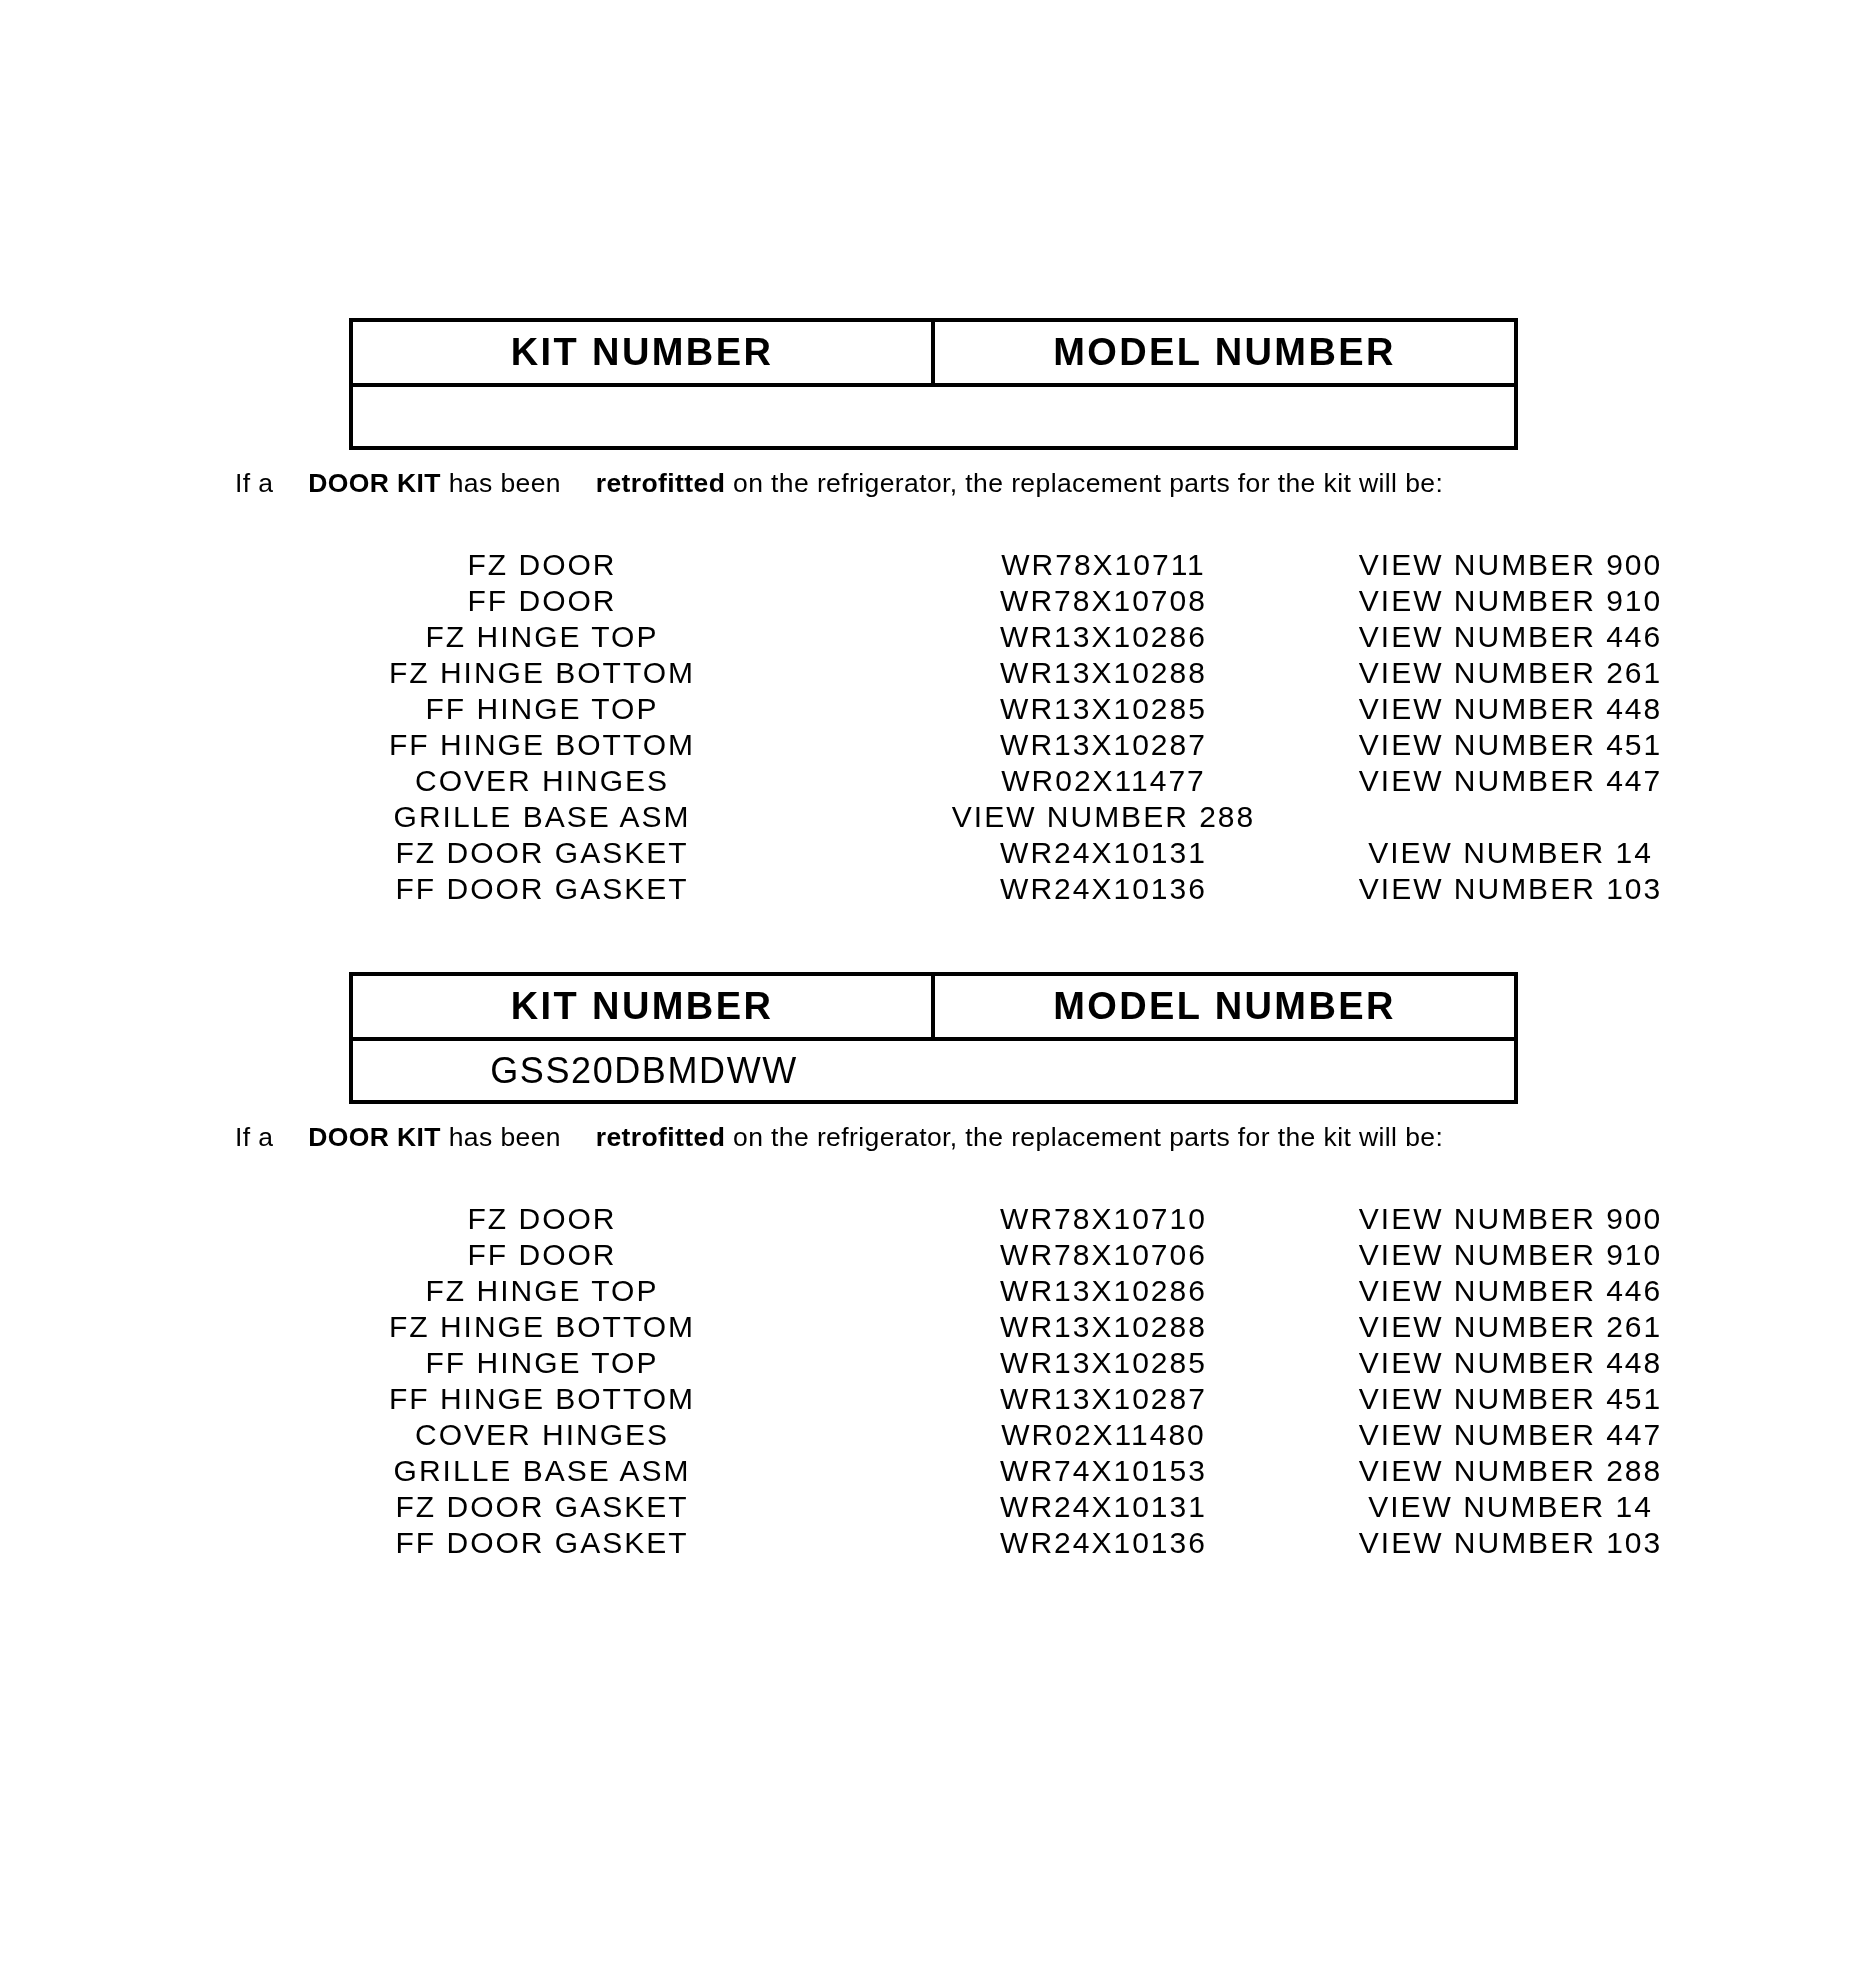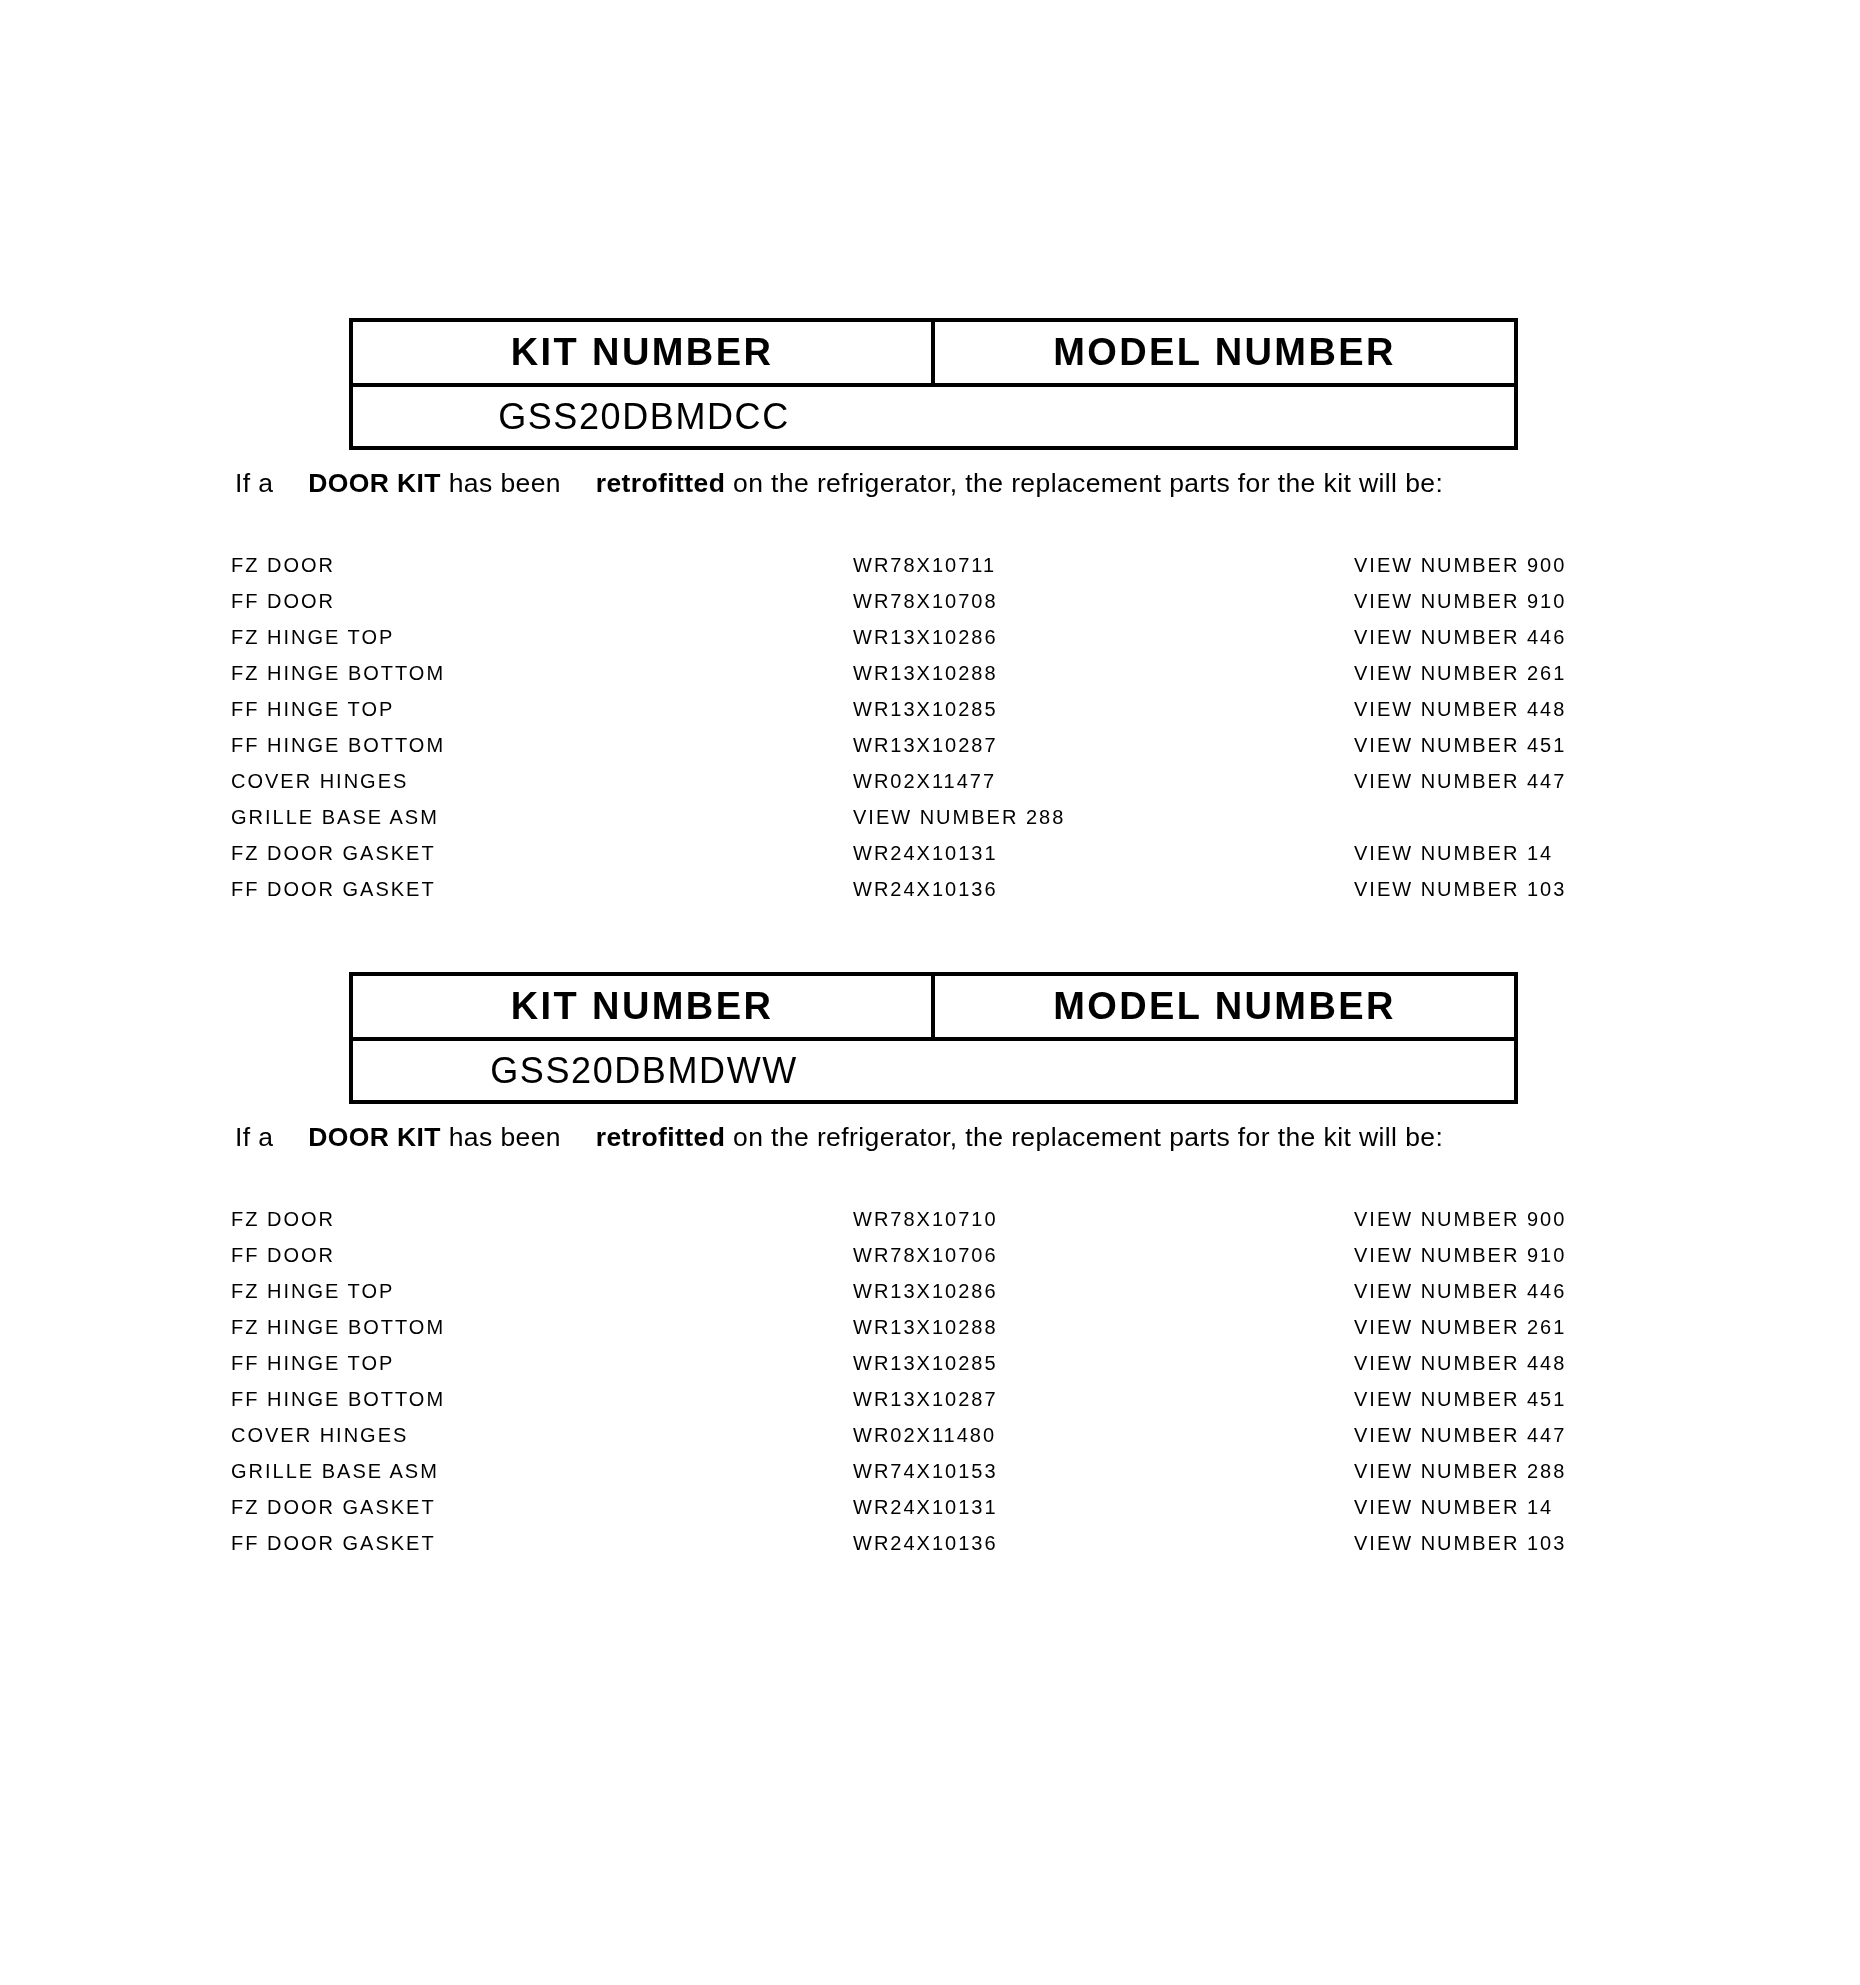--- a/index.html
+++ b/index.html
@@ -66,35 +66,35 @@
     position: absolute;
     left: 231px;
     top: 229px;
     width: 1436px;
   }
   .prow {
     display: grid;
     grid-template-columns: 622px 501px auto;
     height: 36px;
     align-items: center;
-    font-size: 20px;
+    font-size: 30px;
     letter-spacing: 2px;
     white-space: nowrap;
+    text-align: center;
   }
 </style>
 </head>
 <body>
 
 <div class="page">
 
   <div class="section s1">
     <div class="kit-table">
       <div class="cell head left">KIT NUMBER</div>
       <div class="cell head">MODEL NUMBER</div>
-      <div class="cell value">GSS20DBMDCC</div>
     </div>
 
     <div class="intro"><span>If a </span><b>DOOR KIT</b><span> has been </span><b>retrofitted</b><span> on the refrigerator, the replacement parts for the kit will be:</span></div>
 
     <div class="parts-list">
       <div class="prow">
         <span>FZ DOOR</span>
         <span>WR78X10711</span>
         <span>VIEW NUMBER 900</span>
       </div>

